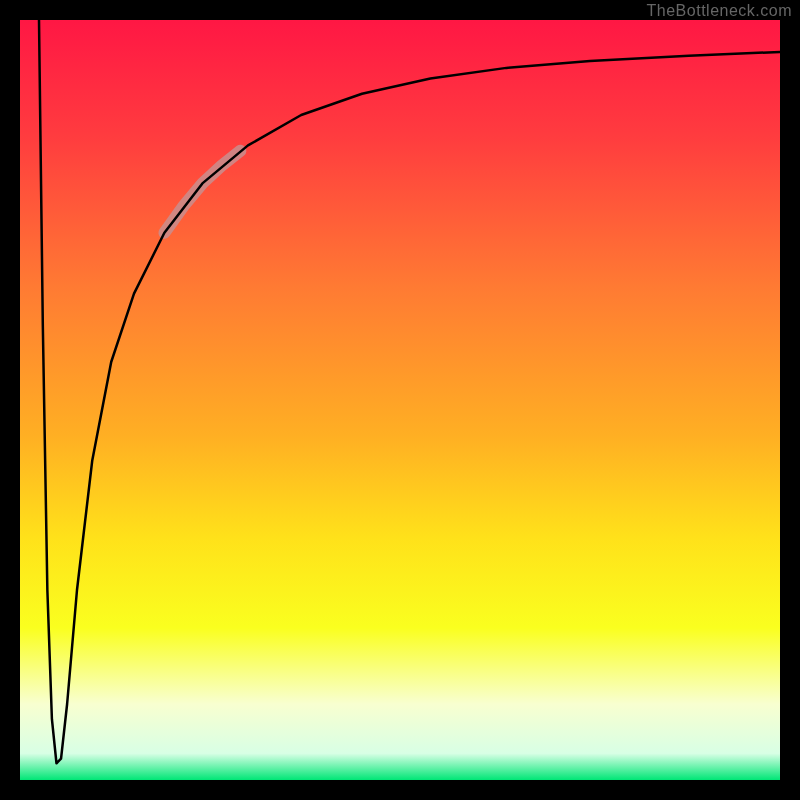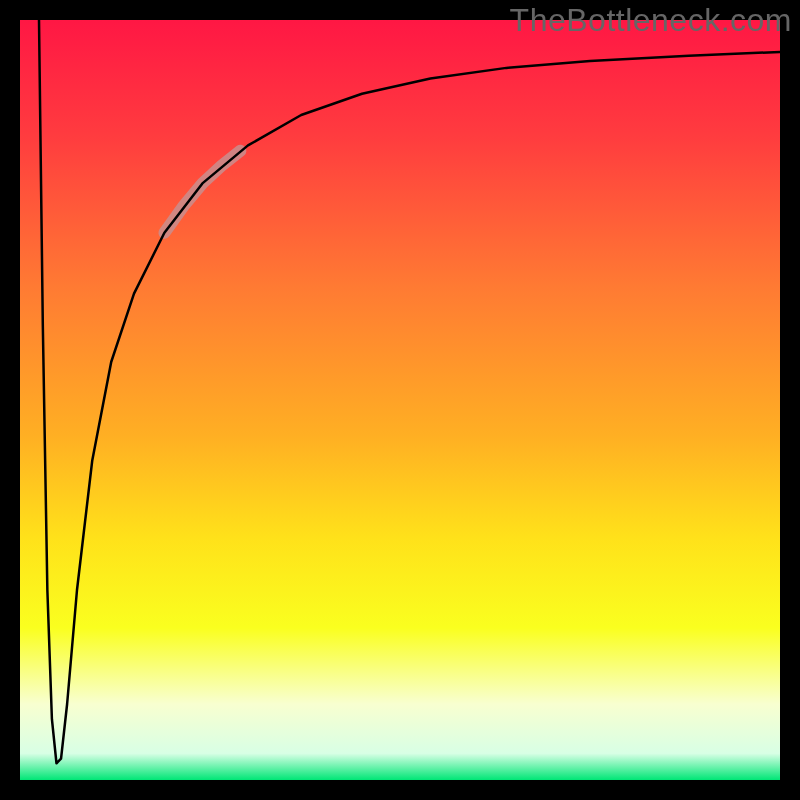--- a/index.html
+++ b/index.html
@@ -13,21 +13,21 @@
   }
   .stage {
     position: relative;
     width: 800px;
     height: 800px;
   }
   .watermark {
     position: absolute;
     top: 2px;
     right: 8px;
-    font-size: 32px;
+    font-size: 16px;
     font-weight: 500;
     color: #666666;
     letter-spacing: 0.5px;
     z-index: 10;
   }
   svg.chart {
     position: absolute;
     left: 0;
     top: 0;
     width: 800px;

